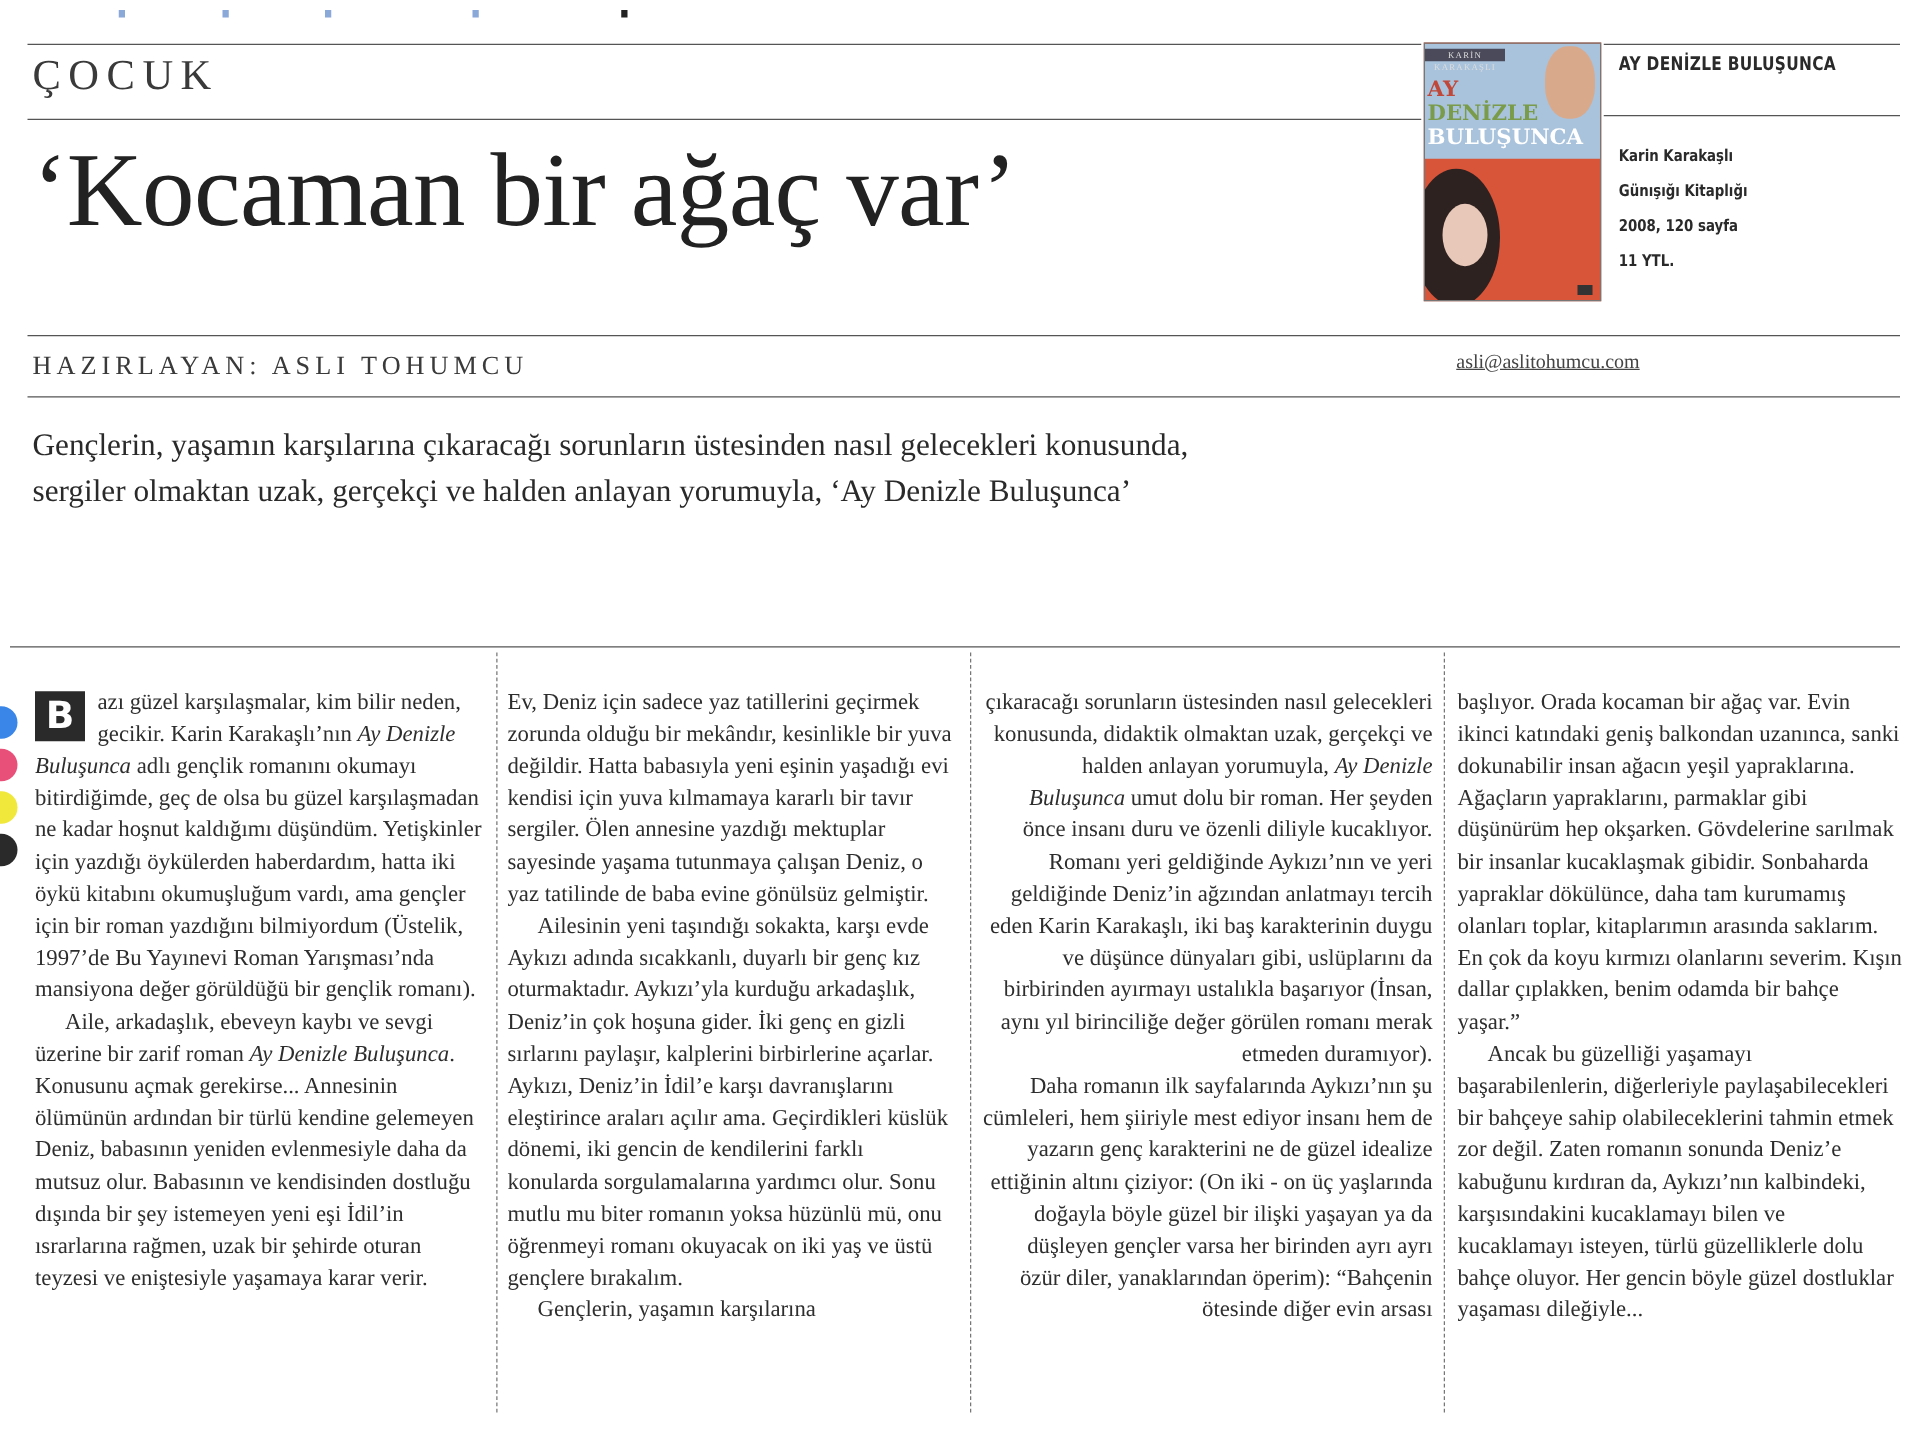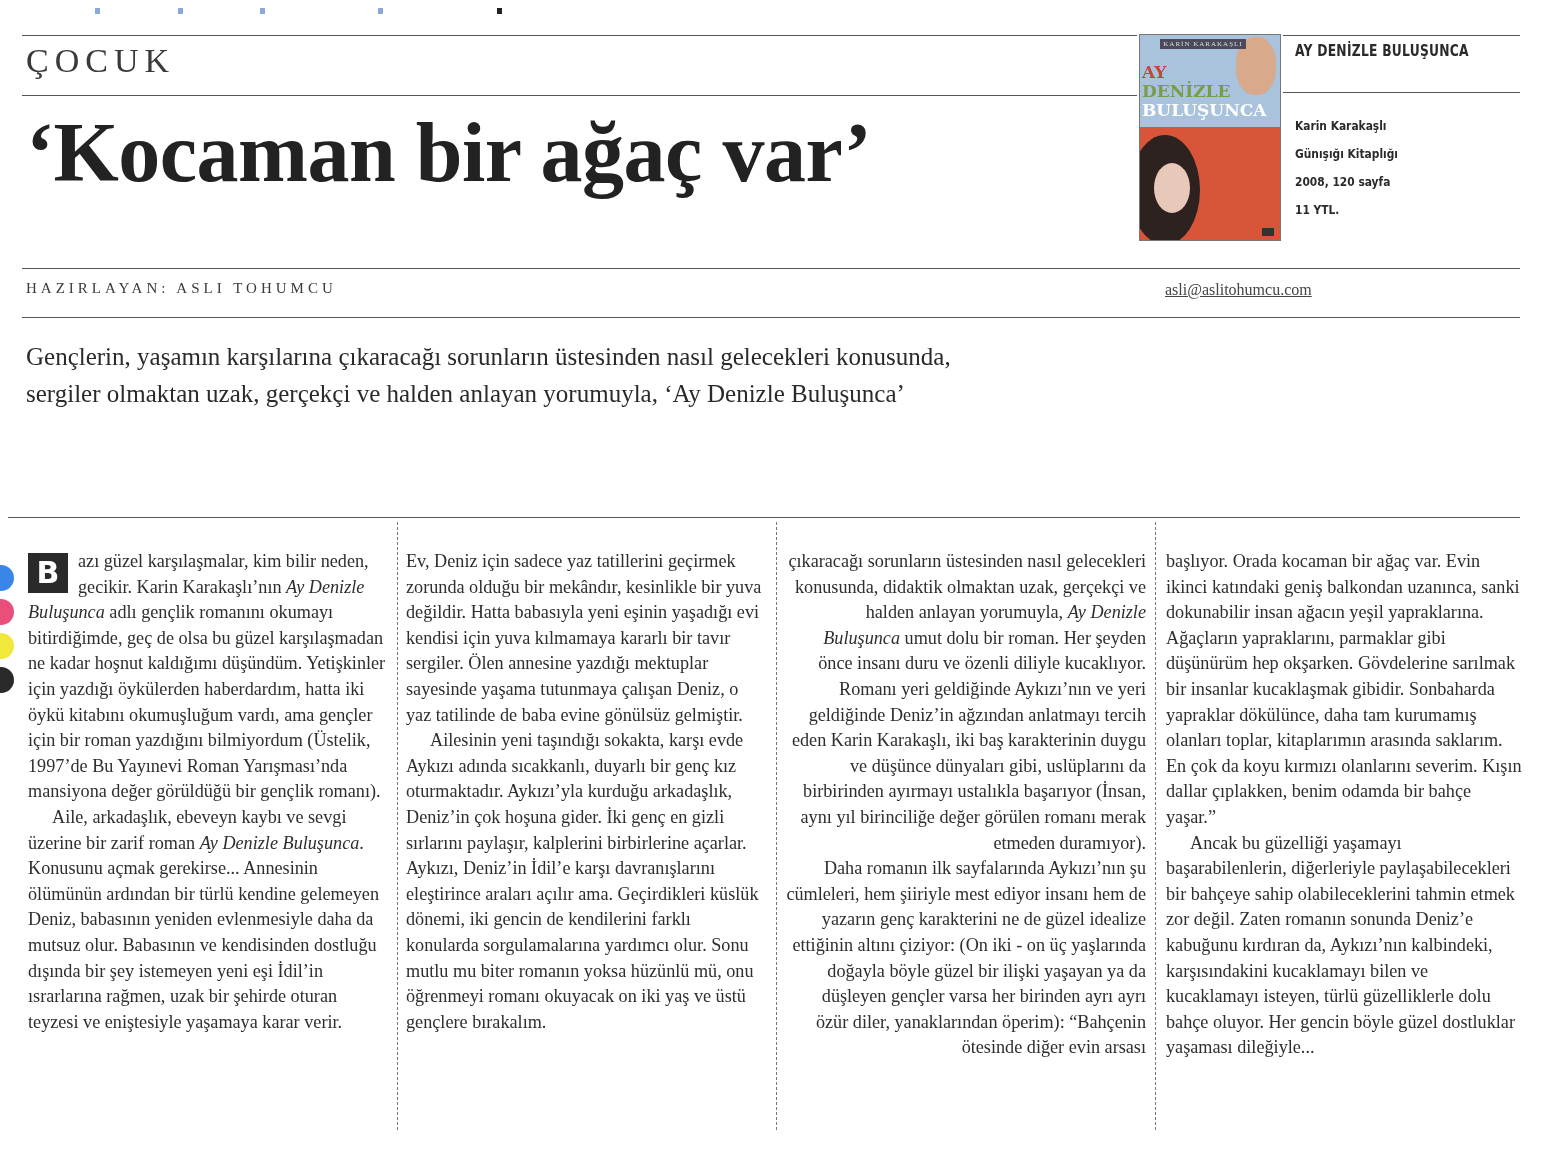--- a/index.html
+++ b/index.html
@@ -13,35 +13,35 @@
   .reg-dot.dark { background: #222; }
   .hr { position: absolute; height: 0; border-top: 1.5px solid #555; }
   .section-label {
     top: 42px; left: 26px; font-size: 34px; letter-spacing: 6px; color: #3a3a3a; text-align: center;
   }
   .headline {
     top: 103px; left: 26px; font-size: 84px; line-height: 100px; color: #222;
     letter-spacing: -0.5px;
   }
   .byline {
-    top: 280px; left: 26px; font-size: 15px; letter-spacing: 4px; color: #3a3a3a;
+    top: 280px; left: 26px; font-size: 21px; letter-spacing: 4px; color: #3a3a3a;
   }
   .email {
     top: 281px; left: 1165px; font-size: 16px; color: #444; text-decoration: underline;
   }
   .deck {
     top: 338px; left: 26px; width: 1280px; font-size: 25px; line-height: 37px;
     font-weight: normal; color: #2a2a2a;
   }
   .cover {
     top: 34px; left: 1139px; width: 140px; height: 205px; border: 1px solid #777;
     overflow: hidden; background: #d9553a;
   }
   .cover .sky { position: absolute; top: 0; left: 0; width: 140px; height: 92px; background: #a9c3dc; }
-  .cover .author-bar { position: absolute; top: 4px; left: 20px; width: 86px; height: 10px; background: #4a4a5a; color: #ddd; font-size: 7px; line-height: 10px; text-align: center; letter-spacing: 1px; }
+  .cover .author-bar { position: absolute; top: 4px; left: 0; width: 64px; height: 10px; background: #4a4a5a; color: #ddd; font-size: 7px; line-height: 10px; text-align: center; letter-spacing: 1px; }
   .cover .title-tiles { position: absolute; top: 28px; left: 2px; font-family: "DejaVu Serif", serif; font-weight: bold; font-size: 17px; line-height: 19px; color: #7a9c4a; }
   .cover .title-tiles span { display: block; }
   .cover .face-boy { position: absolute; top: 2px; right: 4px; width: 40px; height: 58px; border-radius: 45%; background: #d9a98c; }
   .cover .girl-hair { position: absolute; top: 100px; left: -10px; width: 70px; height: 110px; border-radius: 50%; background: #2e2220; }
   .cover .girl-face { position: absolute; top: 128px; left: 14px; width: 36px; height: 50px; border-radius: 50%; background: #e8c8b8; }
   .cover .logo-box { position: absolute; bottom: 4px; right: 6px; width: 12px; height: 8px; background: #333; }
   .book-title {
     top: 42px; left: 1295px; font-family: "DejaVu Sans", sans-serif; font-weight: bold;
     font-size: 15px; letter-spacing: 0.3px; color: #2a2a2a; transform: scaleX(0.82); transform-origin: left;
   }
@@ -79,21 +79,21 @@
 
 <div class="hr" style="top:35px; left:22px; width:1115px;"></div>
 <div class="hr" style="top:35px; left:1283px; width:237px;"></div>
 <div class="hr" style="top:95px; left:22px; width:1115px;"></div>
 <div class="hr" style="top:92px; left:1283px; width:237px;"></div>
 <div class="hr" style="top:268px; left:22px; width:1498px;"></div>
 <div class="hr" style="top:317px; left:22px; width:1498px;"></div>
 <div class="hr" style="top:517px; left:8px; width:1512px;"></div>
 
 <div class="abs section-label">ÇOCUK</div>
-<h1 class="abs headline" style="margin:0; font-weight:bold;">‘Kocaman bir ağaç var’</h1>
+<h1 class="abs headline" style="margin:0; font-weight:normal;">‘Kocaman bir ağaç var’</h1>
 
 <div class="abs cover">
   <div class="sky"></div>
   <div class="face-boy"></div>
   <div class="author-bar">KARİN KARAKAŞLI</div>
   <div class="title-tiles">
     <span style="color:#c0483a">AY</span>
     <span style="color:#7a9c4a">DENİZLE</span>
     <span style="color:#ffffff">BULUŞUNCA</span>
   </div>
@@ -133,20 +133,21 @@
     <span class="dropcap">B</span><span>azı güzel karşılaşmalar, kim bilir neden, gecikir. Karin Karakaşlı’nın </span><em>Ay Denizle Buluşunca</em><span> adlı gençlik romanını okumayı bitirdiğimde, geç de olsa bu güzel karşılaşmadan ne kadar hoşnut kaldığımı düşündüm. Yetişkinler için yazdığı öykülerden haberdardım, hatta iki öykü kitabını okumuşluğum vardı, ama gençler için bir roman yazdığını bilmiyordum (Üstelik, 1997’de Bu Yayınevi Roman Yarışması’nda mansiyona değer görüldüğü bir gençlik romanı).</span>
   </p>
   <p class="indent">
     <span>Aile, arkadaşlık, ebeveyn kaybı ve sevgi üzerine bir zarif roman </span><em>Ay Denizle Buluşunca</em><span>. Konusunu açmak gerekirse... Annesinin ölümünün ardından bir türlü kendine gelemeyen Deniz, babasının yeniden evlenmesiyle daha da mutsuz olur. Babasının ve kendisinden dostluğu dışında bir şey istemeyen yeni eşi İdil’in ısrarlarına rağmen, uzak bir şehirde oturan teyzesi ve eniştesiyle yaşamaya karar verir.</span>
   </p>
 </div>
 
 <div class="col" style="left:406px; width:360px;">
   <p>Ev, Deniz için sadece yaz tatillerini geçirmek zorunda olduğu bir mekândır, kesinlikle bir yuva değildir. Hatta babasıyla yeni eşinin yaşadığı evi kendisi için yuva kılmamaya kararlı bir tavır sergiler. Ölen annesine yazdığı mektuplar sayesinde yaşama tutunmaya çalışan Deniz, o yaz tatilinde de baba evine gönülsüz gelmiştir.</p>
   <p class="indent">Ailesinin yeni taşındığı sokakta, karşı evde Aykızı adında sıcakkanlı, duyarlı bir genç kız oturmaktadır. Aykızı’yla kurduğu arkadaşlık, Deniz’in çok hoşuna gider. İki genç en gizli sırlarını paylaşır, kalplerini birbirlerine açarlar. Aykızı, Deniz’in İdil’e karşı davranışlarını eleştirince araları açılır ama. Geçirdikleri küslük dönemi, iki gencin de kendilerini farklı konularda sorgulamalarına yardımcı olur. Sonu mutlu mu biter romanın yoksa hüzünlü mü, onu öğrenmeyi romanı okuyacak on iki yaş ve üstü gençlere bırakalım.</p>
+  <p class="indent">Gençlerin, yaşamın karşılarına</p>
 </div>
 
 <div class="col" style="left:786px; width:360px;text-align:right;">
   <p>
     <span>çıkaracağı sorunların üstesinden nasıl gelecekleri konusunda, didaktik olmaktan uzak, gerçekçi ve halden anlayan yorumuyla, </span><em>Ay Denizle Buluşunca</em><span> umut dolu bir roman. Her şeyden önce insanı duru ve özenli diliyle kucaklıyor. Romanı yeri geldiğinde Aykızı’nın ve yeri geldiğinde Deniz’in ağzından anlatmayı tercih eden Karin Karakaşlı, iki baş karakterinin duygu ve düşünce dünyaları gibi, uslüplarını da birbirinden ayırmayı ustalıkla başarıyor (İnsan, aynı yıl birinciliğe değer görülen romanı merak etmeden duramıyor).</span>
   </p>
   <p class="indent">Daha romanın ilk sayfalarında Aykızı’nın şu cümleleri, hem şiiriyle mest ediyor insanı hem de yazarın genç karakterini ne de güzel idealize ettiğinin altını çiziyor: (On iki - on üç yaşlarında doğayla böyle güzel bir ilişki yaşayan ya da düşleyen gençler varsa her birinden ayrı ayrı özür diler, yanaklarından öperim): “Bahçenin ötesinde diğer evin arsası</p>
 </div>
 
 <div class="col" style="left:1166px; width:356px;">

